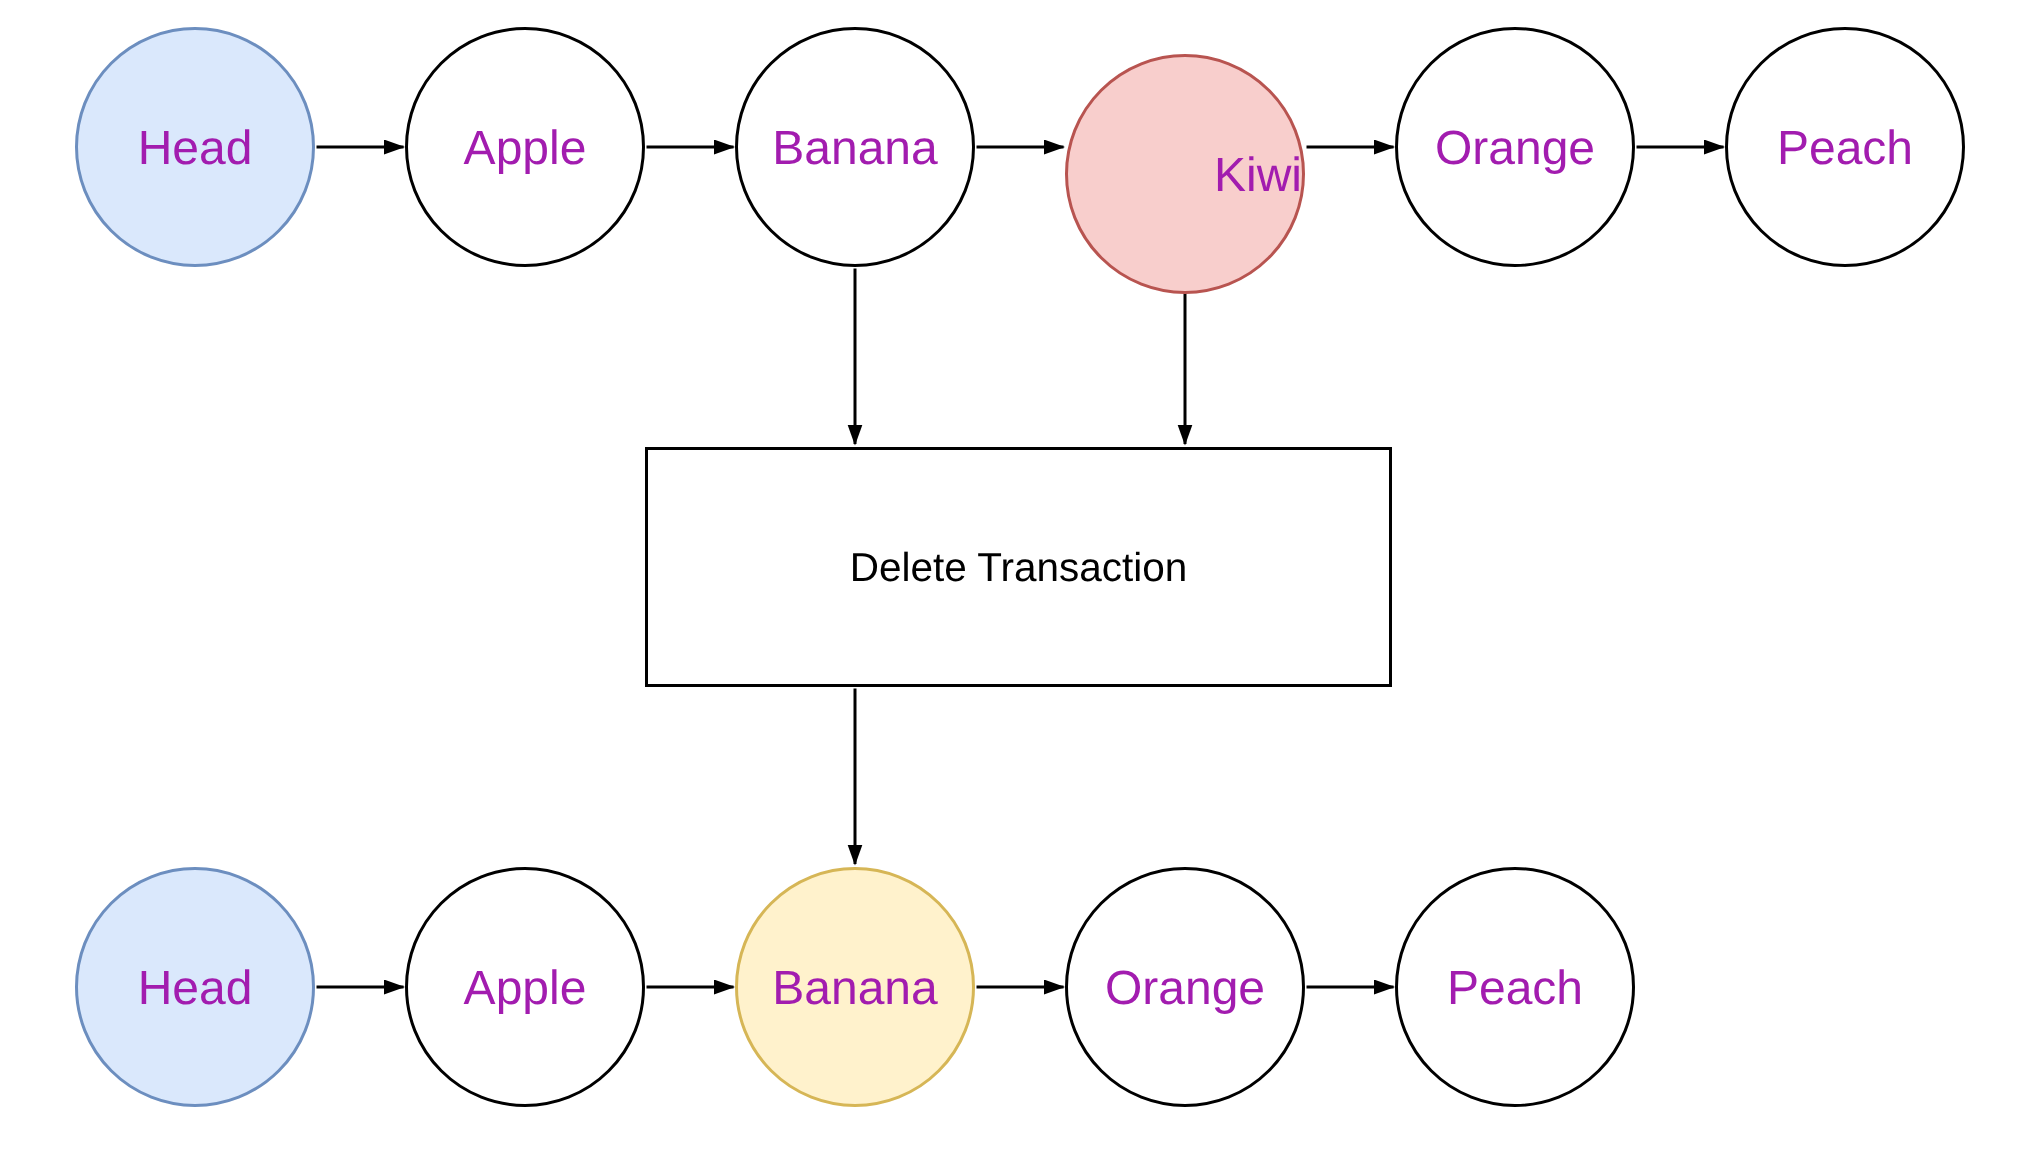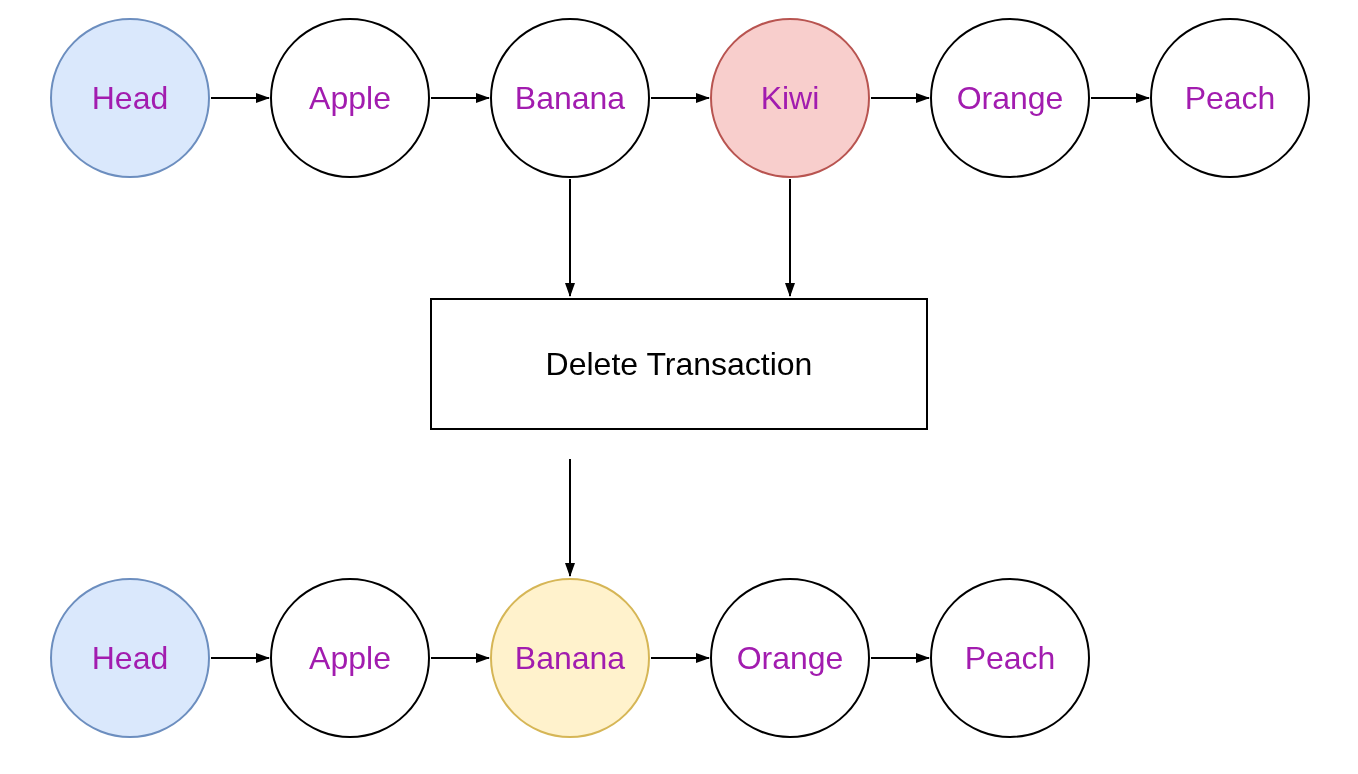--- a/index.html
+++ b/index.html
@@ -39,36 +39,36 @@
     text-align: center;
   }
   .node--blue   { background: #dae8fc; border-color: #6c8ebf; }
   .node--red    { background: #f8cecc; border-color: #b85450; }
   .node--yellow { background: #fff2cc; border-color: #d6b656; }
   .process-box {
     position: absolute;
     left: 430px;
     top: 298px;
     width: 498px;
-    height: 132px;
+    height: 160px;
     border: 2px solid #000000;
     background: #ffffff;
     display: flex;
     align-items: center;
     justify-content: center;
-    font-size: 32px;
+    font-size: 27px;
     color: #000000;
     box-sizing: border-box;
     text-align: center;
   }
   
   .t0 { left: 50px;   top: 18px; }
   .t1 { left: 270px;  top: 18px; }
   .t2 { left: 490px;  top: 18px; }
-  .t3 { left: 710px;  top: 18px; }
+  .t3 { left: 710px;  top: 36px; justify-content: flex-end; }
   .t4 { left: 930px;  top: 18px; }
   .t5 { left: 1150px; top: 18px; }
   
   .b0 { left: 50px;  top: 578px; }
   .b1 { left: 270px; top: 578px; }
   .b2 { left: 490px; top: 578px; }
   .b3 { left: 710px; top: 578px; }
   .b4 { left: 930px; top: 578px; }
 </style>
 </head>

